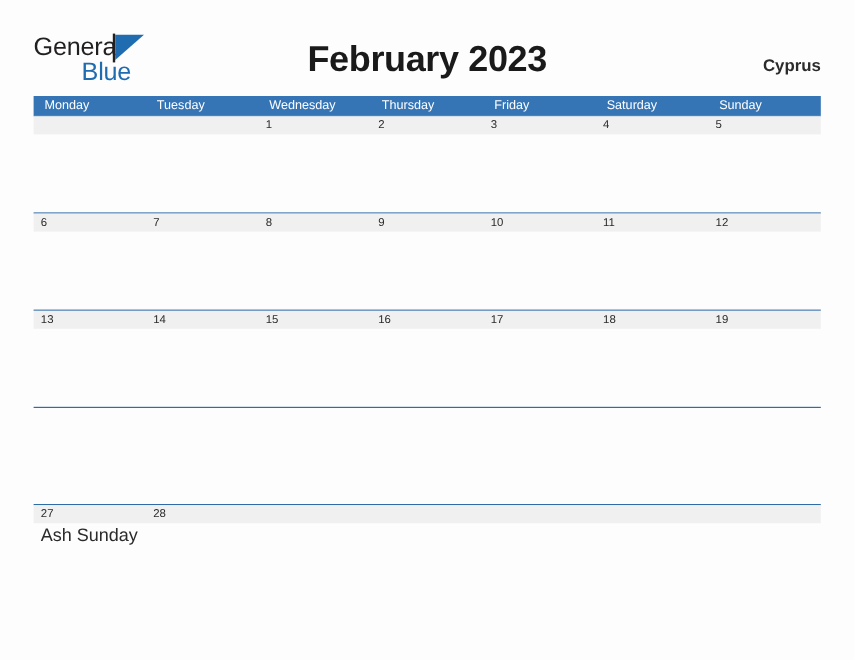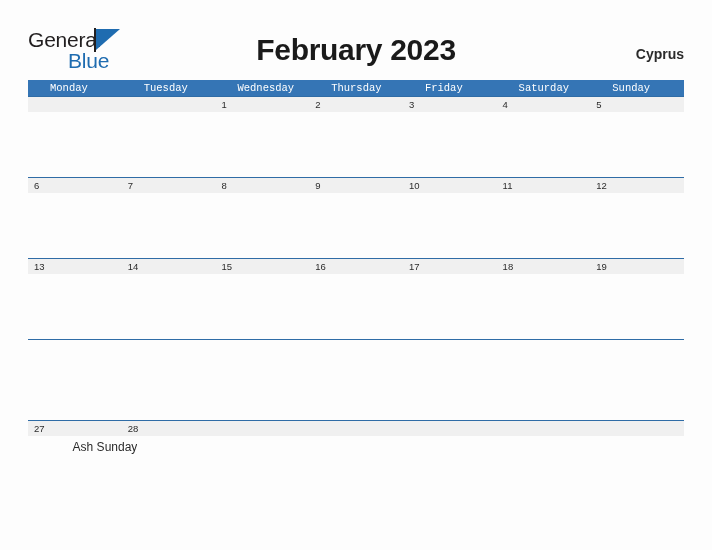--- a/index.html
+++ b/index.html
@@ -116,24 +116,23 @@
     width: 656px;
     height: 16px;
     background: #3575b5;
   }
 
   .weekday-cell {
     flex: 1 1 0;
     font-size: 10.5px;
     color: #ffffff;
     line-height: 16px;
-    padding-left: 22px;
+    padding-left: 9px;
     white-space: nowrap;
     overflow: hidden;
-    font-family: Liberation Mono, monospace;
   }
 
   .week-row {
     position: relative;
     width: 656px;
     height: 81px;
     border-top: 1px solid #2f6ca6;
   }
 
   .week-row:first-of-type {
@@ -163,28 +162,27 @@
 
   .event-band {
     display: flex;
     width: 656px;
     height: 20px;
     background: transparent;
   }
 
   .event-cell {
     flex: 1 1 0;
-    font-size: 12px;
+    font-size: 15px;
     color: #2b2b2b;
     line-height: 18px;
     padding-left: 6px;
     padding-top: 2px;
     white-space: nowrap;
     overflow: hidden;
-    text-align: right;
   }
 </style>
 </head>
 <body>
 
 <div class="page">
 
   <div class="header">
 
     <div class="logo">

